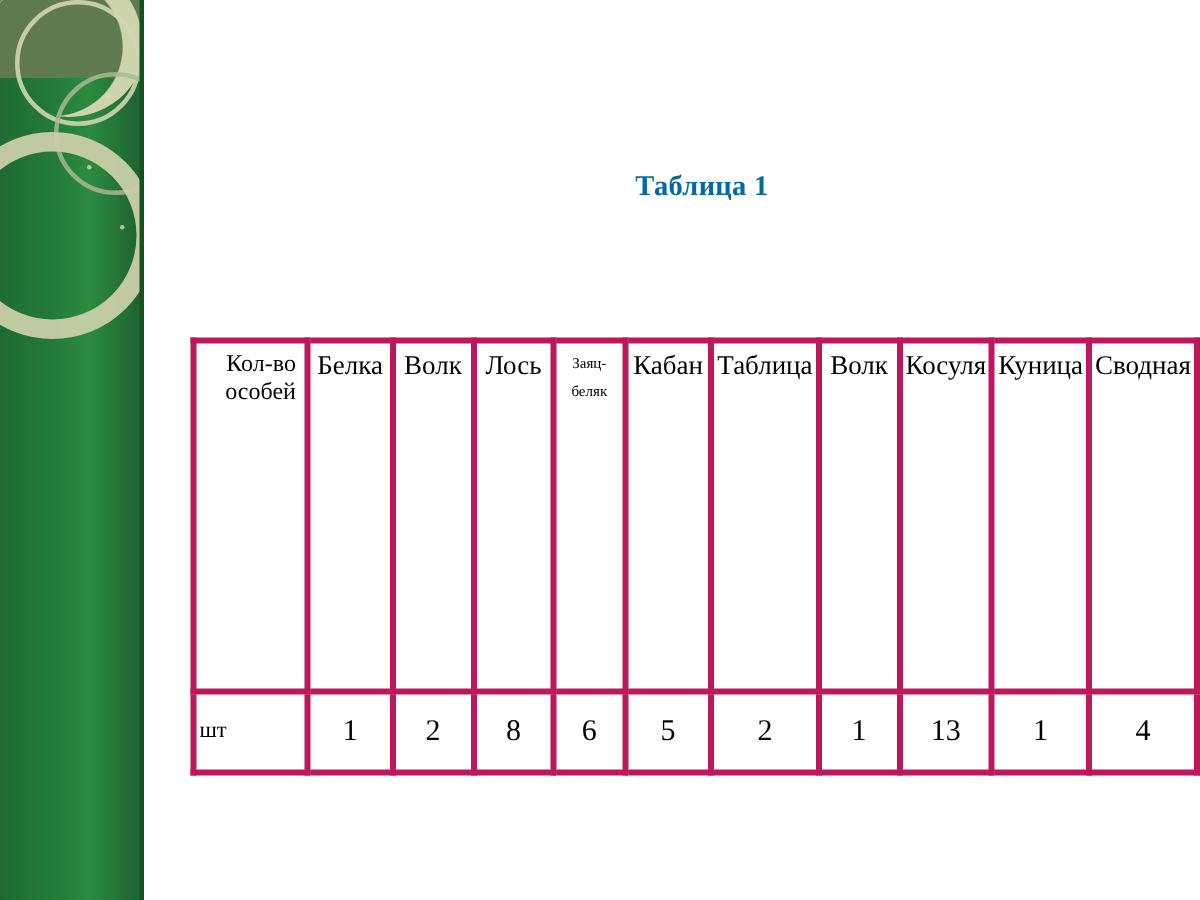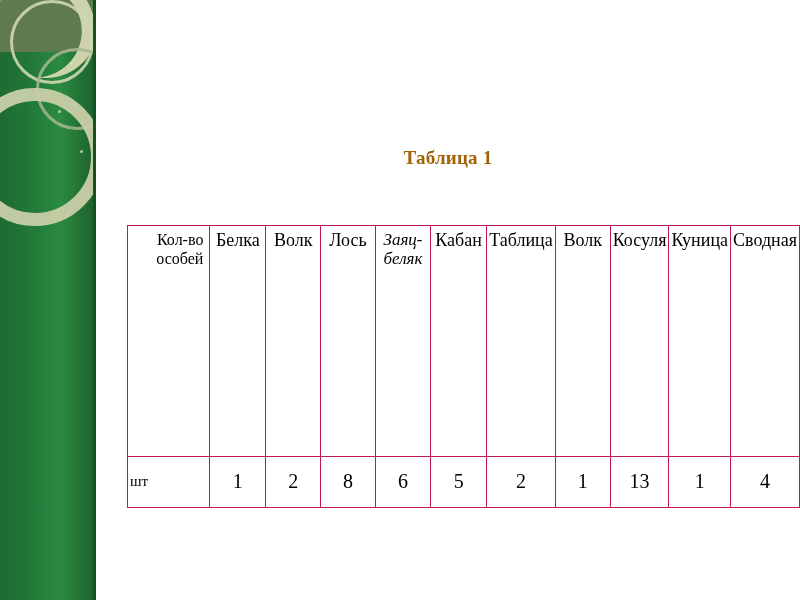--- a/index.html
+++ b/index.html
@@ -87,27 +87,26 @@
     right: 0;
     top: 0;
     width: 3px;
     height: 600px;
     background: #15521f;
   }
 
   
   .title-wrap {
     position: absolute;
-    left: 116px;
+    left: 136px;
     top: 112px;
     width: 664px;
     text-align: center;
-    color: #a16207;
+    color: #0369a1;
     font-weight: bold;
-    margin-top: 33px;
   }
   .title-line1 {
     font-size: 19px;
     line-height: 26px;
     letter-spacing: .2px;
   }
   .title-line2 {
     font-size: 19px;
     line-height: 28px;
     white-space: nowrap;
@@ -117,21 +116,21 @@
   .table-wrap {
     position: absolute;
     left: 127px;
     top: 225px;
   }
   table.data {
     border-collapse: collapse;
     table-layout: fixed;
   }
   table.data td {
-    border: 1px solid #be185d;
+    border: 4px solid #be185d;
     text-align: center;
     vertical-align: top;
     padding: 4px 2px 6px 2px;
     font-family: "Liberation Serif", serif;
   }
   
   tr.head td {
     height: 220px;
     font-weight: normal;
     font-size: 18px;
@@ -139,24 +138,23 @@
     word-wrap: break-word;
   }
   tr.head td.first {
     font-weight: normal;
     font-size: 16px;
     line-height: 19px;
     text-align: right;
     padding-right: 6px;
   }
   tr.head td.small {
-    font-size: 17px;
+    font-size: 10px;
     line-height: 19px;
     font-weight: normal;
-    font-style: italic;
   }
   tr.body td {
     height: 40px;
     vertical-align: middle;
     font-size: 20px;
     font-weight: normal;
   }
   tr.body td.first {
     font-size: 15px;
     text-align: left;

